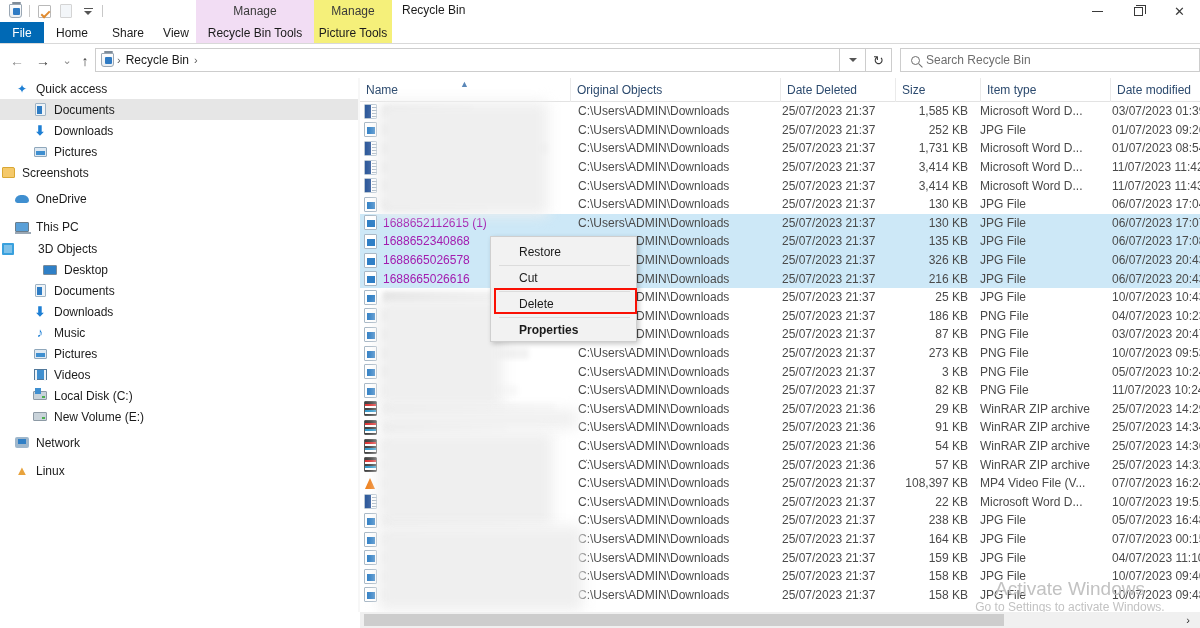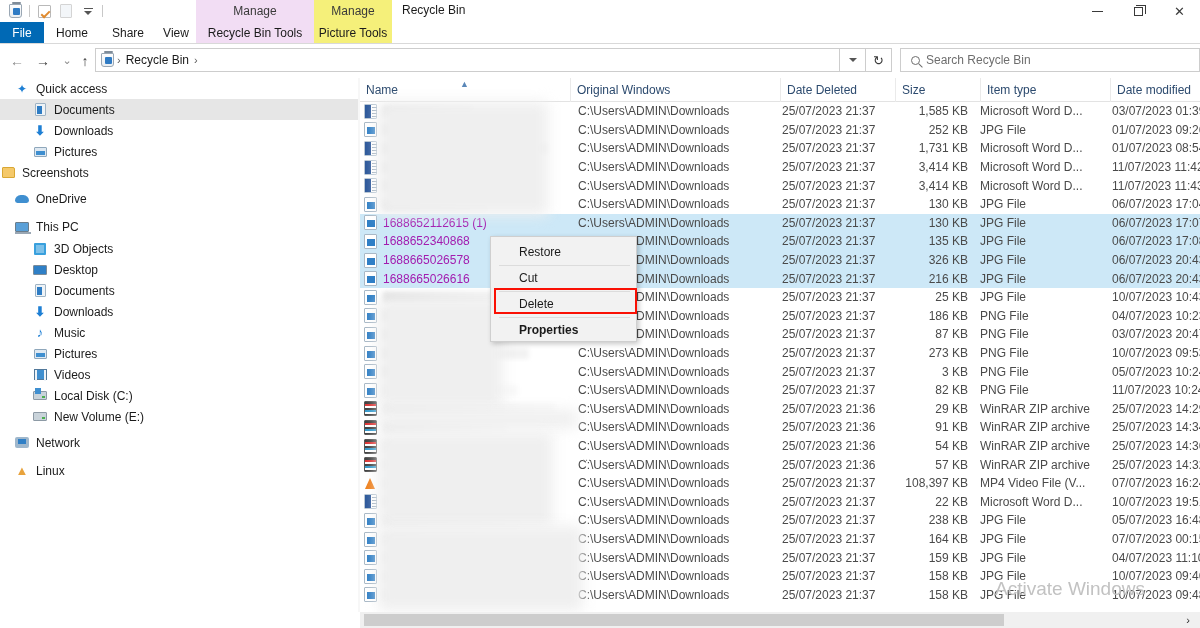--- a/index.html
+++ b/index.html
@@ -550,27 +550,27 @@
         <span class="ico-cloud"></span>
       </span>
       <span>OneDrive</span>
     </div>
     <div class="nav-item" style="top: 138px; padding-left: 14px;">
       <span class="nav-ico">
         <span class="ico-pc"></span>
       </span>
       <span>This PC</span>
     </div>
-    <div class="nav-item" style="top: 160px; padding-left: 32px;">
+    <div class="nav-item" style="top: 160px;  gap: 16px;">
       <span class="nav-ico">
         <span class="ico-3d"></span>
       </span>
       <span>3D Objects</span>
     </div>
-    <div class="nav-item" style="top: 181px; padding-left: 32px;">
+    <div class="nav-item" style="top: 181px; padding-left: 32px; margin-left: 10px;">
       <span class="nav-ico">
         <span class="ico-desk"></span>
       </span>
       <span>Desktop</span>
     </div>
     <div class="nav-item" style="top: 202px; padding-left: 32px;">
       <span class="nav-ico">
         <span class="ico-doc"></span>
       </span>
       <span>Documents</span>
@@ -626,21 +626,21 @@
   </div>
 <div id="vscroll-sidebar"></div>
 
 <div id="listpane">
   <div id="colheader">
       <div class="col-h" style="left: 0px; width: 205px;">
         <span>Name</span>
       </div>
       <div id="sort-caret" style="left: 100px;">▲</div>
       <div class="col-h" style="left: 210px; width: 210px;">
-        <span>Original Windows</span>
+        <span>Original Objects</span>
       </div>
       <div class="col-h" style="left: 420px; width: 115px;">
         <span>Date Deleted</span>
       </div>
       <div class="col-h" style="left: 535px; width: 85px;">
         <span>Size</span>
       </div>
       <div class="col-h" style="left: 620px; width: 130px;">
         <span>Item type</span>
       </div>
@@ -969,19 +969,20 @@
     </div>
     <div class="ctx-div" style="top: 80px;"></div>
     <div class="ctx-item bold" style="top: 80px;">
       <span>Properties</span>
     </div>
   </div>
 <div id="ctx-highlight" style="border-color: rgb(250, 16, 4);"></div>
 
 <div id="watermark">
   <div id="wm-title">Activate Windows</div>
+  <div id="wm-sub">Go to Settings to activate Windows.</div>
 </div>
 
 <div id="bottom-strip"></div>
 <div id="hscroll">
   <div id="hscroll-thumb"></div>
   <div id="hscroll-right">›</div>
 </div>
 
 </body></html>

